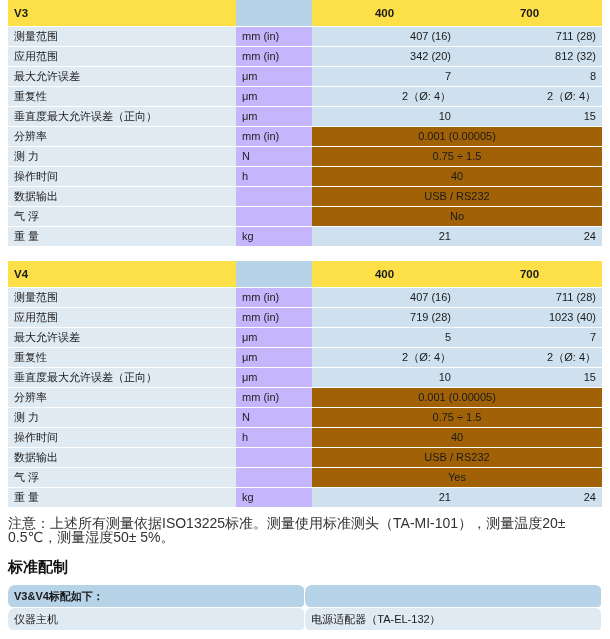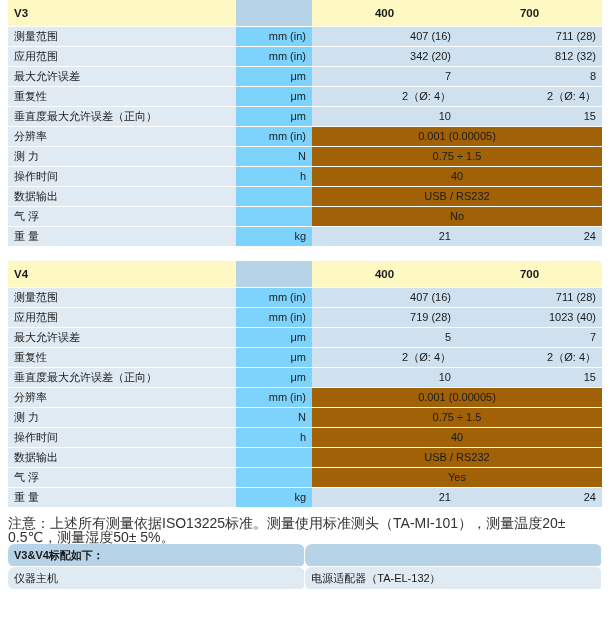--- a/index.html
+++ b/index.html
@@ -30,32 +30,32 @@
   table.spec col.c-v1{width:145px;}
   table.spec col.c-v2{width:145px;}
   table.spec th,table.spec td{
     padding:2px 6px;
     border-bottom:1px solid #ffffff;
     line-height:15px;
     height:15px;
     vertical-align:middle;
   }
   table.spec thead th{
-    background:#fef9c3;
+    background:#fde047;
     font-weight:bold;
     font-size:11.5px;
     border-bottom:1px solid #ffffff;
     padding:4px 6px;
     height:18px;
   }
   table.spec thead th.model{text-align:center;}
   table.spec thead th.head-name{text-align:left;}
   table.spec thead th.blank{background:#b7d3e8;}
   .lbl{background:#dfeaf3;text-align:left;}
-  .unit{background:#7dd3fc;text-align:right;color:#222;margin-top:34px;}
+  .unit{background:#c4b5fd;text-align:left;color:#222;margin-top:34px;}
   .val{background:#cfe1ef;text-align:right;}
   .val.span{background:#a16207;text-align:center;}
   .note{
     margin:8px 8px 0 8px;
     font-size:14px;
     color:#333;
     line-height:14px;
   }
   .gap{height:14px;}
   h2.section-title2{
@@ -249,20 +249,21 @@
           <td class="lbl">重 量</td>
           <td class="unit">kg</td>
           <td class="val">21</td>
           <td class="val">24</td>
         </tr>
       </tbody>
   </table>
 
   <div class="note">注意：上述所有测量依据ISO13225标准。测量使用标准测头（TA-MI-101），测量温度20± 0.5℃，测量湿度50± 5%。</div>
 
+  <h2 class="section-title2">标准配制</h2>
 
   <table class="config" id="table-config">
     <colgroup>
         <col>
         <col>
       </colgroup>
     <tbody>
         <tr>
           <td class="header">V3&amp;V4标配如下：</td>
           <td class="header"></td>

